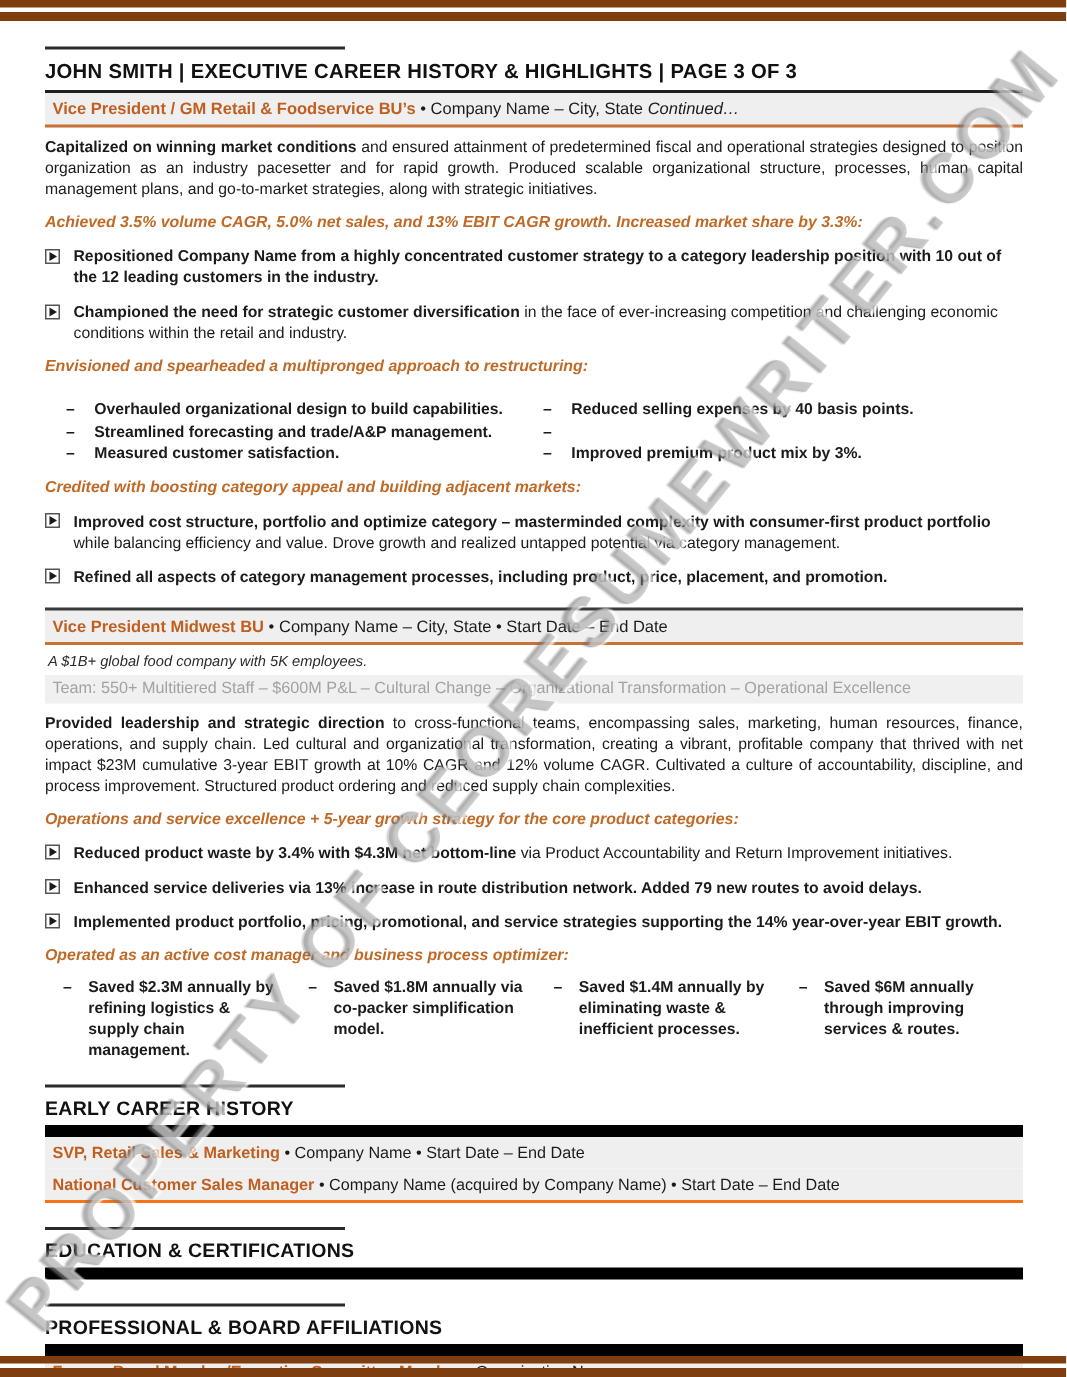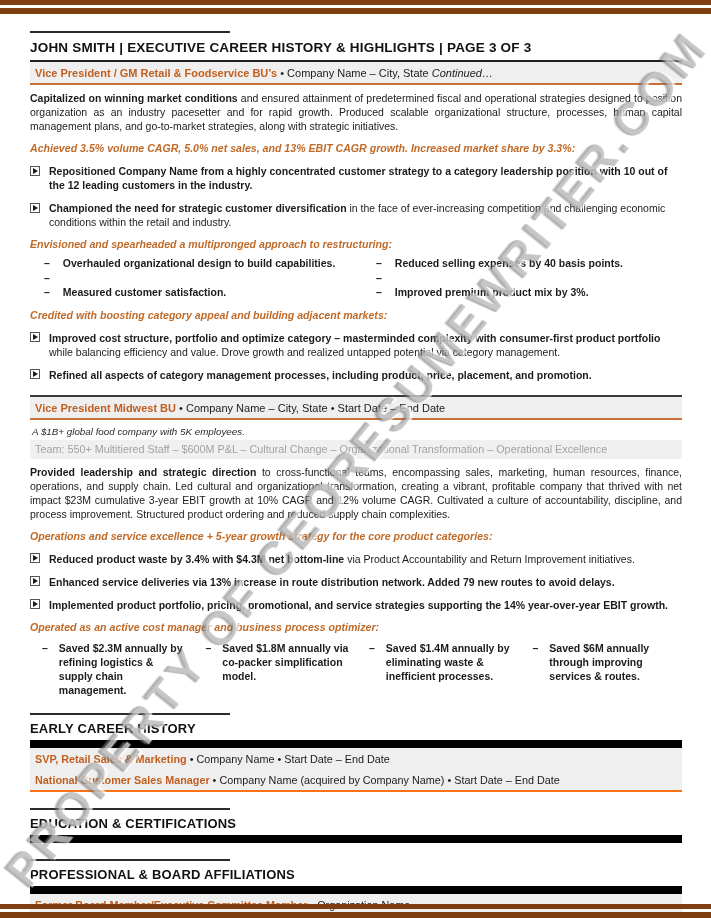--- a/index.html
+++ b/index.html
@@ -42,22 +42,22 @@
 
   .bullet { display:flex; gap:9px; margin-top:9px; font-size:10.5px; line-height:14px; }
   .bullet-icon {
     flex:0 0 auto; width:10px; height:10px; border:1px solid #555; background:#fff;
     display:flex; align-items:center; justify-content:center; margin-top:1.5px;
   }
   .tri { width:0; height:0; border-left:5px solid #1b1b1b;
     border-top:3px solid transparent; border-bottom:3px solid transparent; margin-left:1px; }
   .bl-b { font-weight:bold;text-align:right; }
 
-  .dash2 { display:grid; grid-template-columns:318px 1fr; column-gap:14px;
-    margin-top:5px; padding-left:14px; }
+  .dash2 { display:grid; grid-template-columns:318px 1fr; 
+    margin-top:15px; padding-left:14px; }
   .dashcol { display:flex; flex-direction:column; }
   .ditem { display:flex; gap:13px; font-size:10.5px; line-height:14.5px; font-weight:bold; }
   .dmark::before { content:"–"; font-weight:bold; }
 
   .dash4 { display:grid; grid-template-columns:repeat(4,1fr); column-gap:14px;
     margin-top:7px; padding-left:12px; }
   .d4item { display:flex; gap:11px; font-size:10.5px; line-height:14px; font-weight:bold; padding-right:6px; }
 
   .blurb { font-style:italic; font-size:9.8px; margin-top:6px; color:#2b2b2b; padding-left:2px; }
   .teamline { background:#F0F0F0; color:#A2A2A2; font-size:10.8px;
@@ -118,20 +118,21 @@
     <div class="subhead">Envisioned and spearheaded a multipronged approach to restructuring:</div>
 
     <div class="dash2">
       <div class="dashcol">
         <div class="ditem">
             <span class="dmark"></span>
             <span>Overhauled organizational design to build capabilities.</span>
           </div>
         <div class="ditem">
             <span class="dmark"></span>
+            <span>Streamlined forecasting and trade/A&amp;P management.</span>
           </div>
         <div class="ditem">
             <span class="dmark"></span>
             <span>Measured customer satisfaction.</span>
           </div>
       </div>
       <div class="dashcol">
         <div class="ditem">
             <span class="dmark"></span>
             <span>Reduced selling expenses by 40 basis points.</span>

